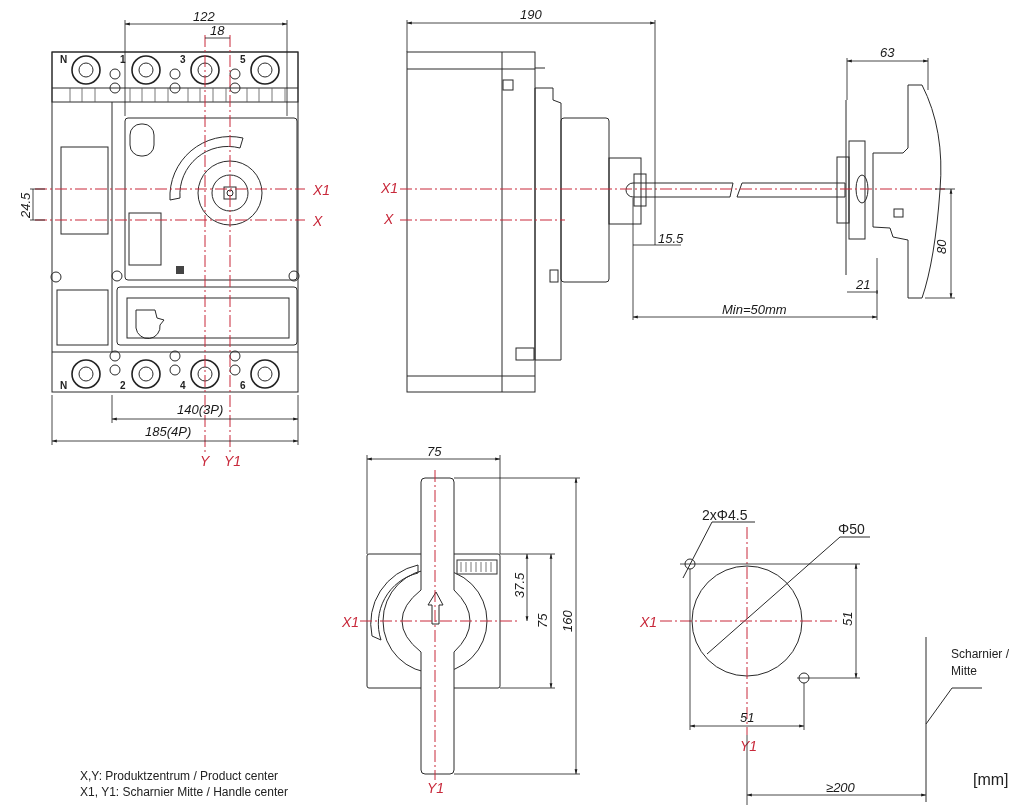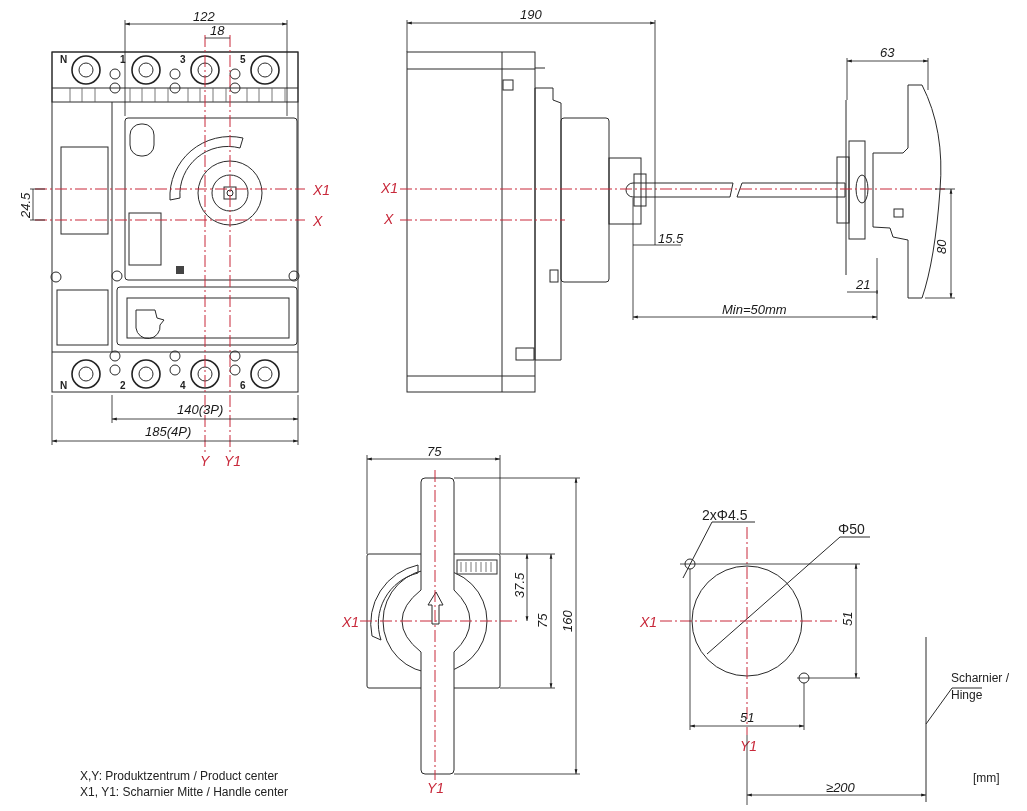--- a/index.html
+++ b/index.html
@@ -8,22 +8,22 @@
   .ln { stroke: #2a2a2a; stroke-width: 1; fill: none; }
   .lt { stroke: #555; stroke-width: 0.8; fill: none; }
   .thick { stroke: #222; stroke-width: 1.6; fill: none; }
   .dim { stroke: #1a1a1a; stroke-width: 0.8; fill: none; }
   .ctr { stroke: #c8283a; stroke-width: 1; fill: none; stroke-dasharray: 12 3 2 3; }
   .dimtxt { font-family: "Liberation Sans", sans-serif; font-size: 13px; font-style: italic; fill: #1a1a1a; }
   .ctrtxt { font-family: "Liberation Sans", sans-serif; font-size: 14px; font-style: italic; fill: #c8283a; }
   .pn { font-family: "Liberation Sans", sans-serif; font-size: 10px; font-weight: bold; fill: #222; }
   .plain { font-family: "Liberation Sans", sans-serif; font-size: 14px; fill: #222; }
   .legend { position: absolute; left: 80px; top: 733px; font-size: 12px; line-height: 16px; color: #222; margin-top: 35px; }
-  .hinge-label { position: absolute; left: 951px; top: 646px; font-size: 12px; line-height: 17px; color: #222; margin-top: 24px; }
-  .unit { position: absolute; left: 973px; top: 771px; font-size: 12px; color: #222; }
+  .hinge-label { position: absolute; left: 951px; top: 646px; font-size: 12px; line-height: 17px; color: #222; }
+  .unit { position: absolute; left: 973px; top: 771px; font-size: 16px; color: #222; }
 </style>
 </head>
 <body>
 
 <svg width="1027" height="811" viewBox="0 0 1027 811">
   <defs>
     <marker id="arr" viewBox="0 0 10 10" refX="10" refY="5" markerWidth="6" markerHeight="6" orient="auto-start-reverse">
       <path d="M0,2 L10,5 L0,8 z" fill="#1a1a1a"></path>
     </marker>
   </defs>
@@ -300,21 +300,21 @@
     </g>
 
     <line class="ln" x1="926" y1="637" x2="926" y2="802"></line>
     <line class="ln" x1="926" y1="724" x2="952" y2="688"></line>
     <line class="ln" x1="952" y1="688" x2="982" y2="688"></line>
   </g>
 </svg>
 
 <div class="hinge-label">
   <div>Scharnier /</div>
-  <div>Hinge</div>
+  <div>Mitte</div>
 </div>
 
 <div class="unit">[mm]</div>
 
 <div class="legend">
   <div>X,Y: Produktzentrum / Product center</div>
   <div>X1, Y1: Scharnier Mitte / Handle center</div>
 </div>
 
 </body></html>

